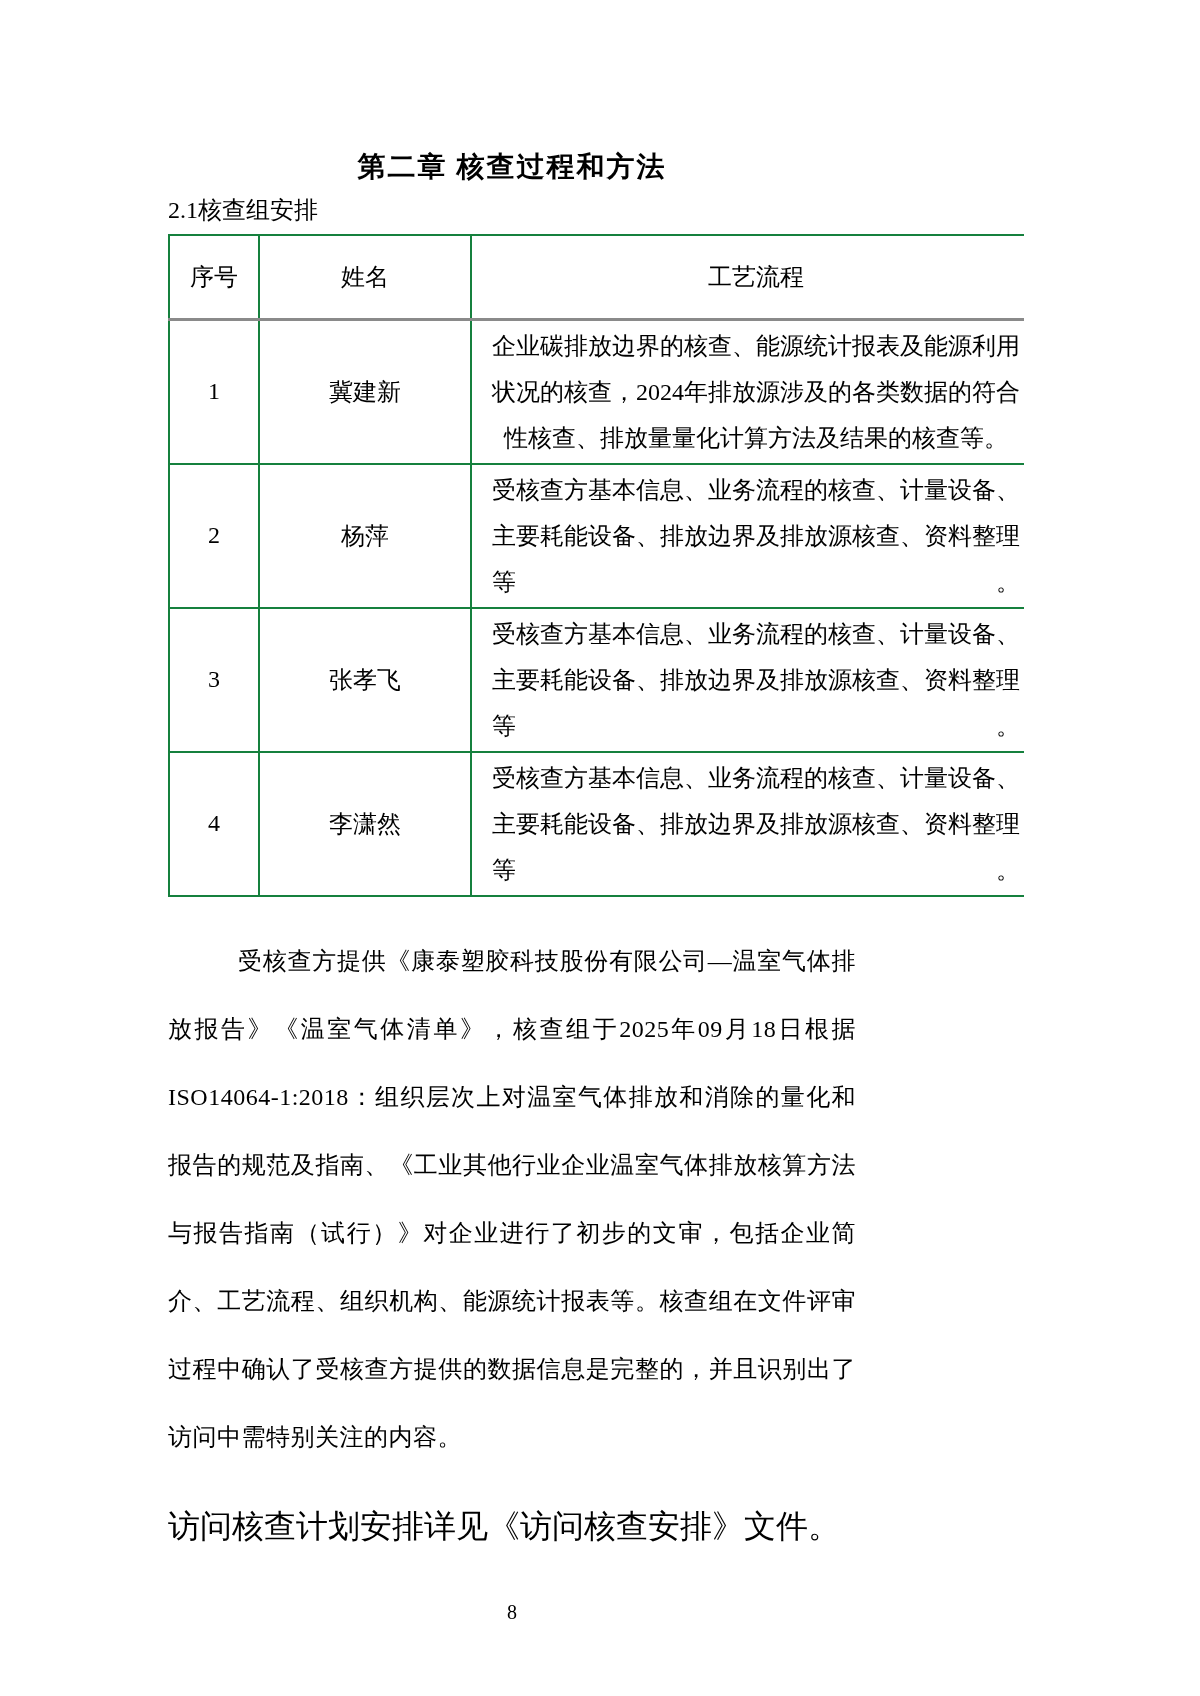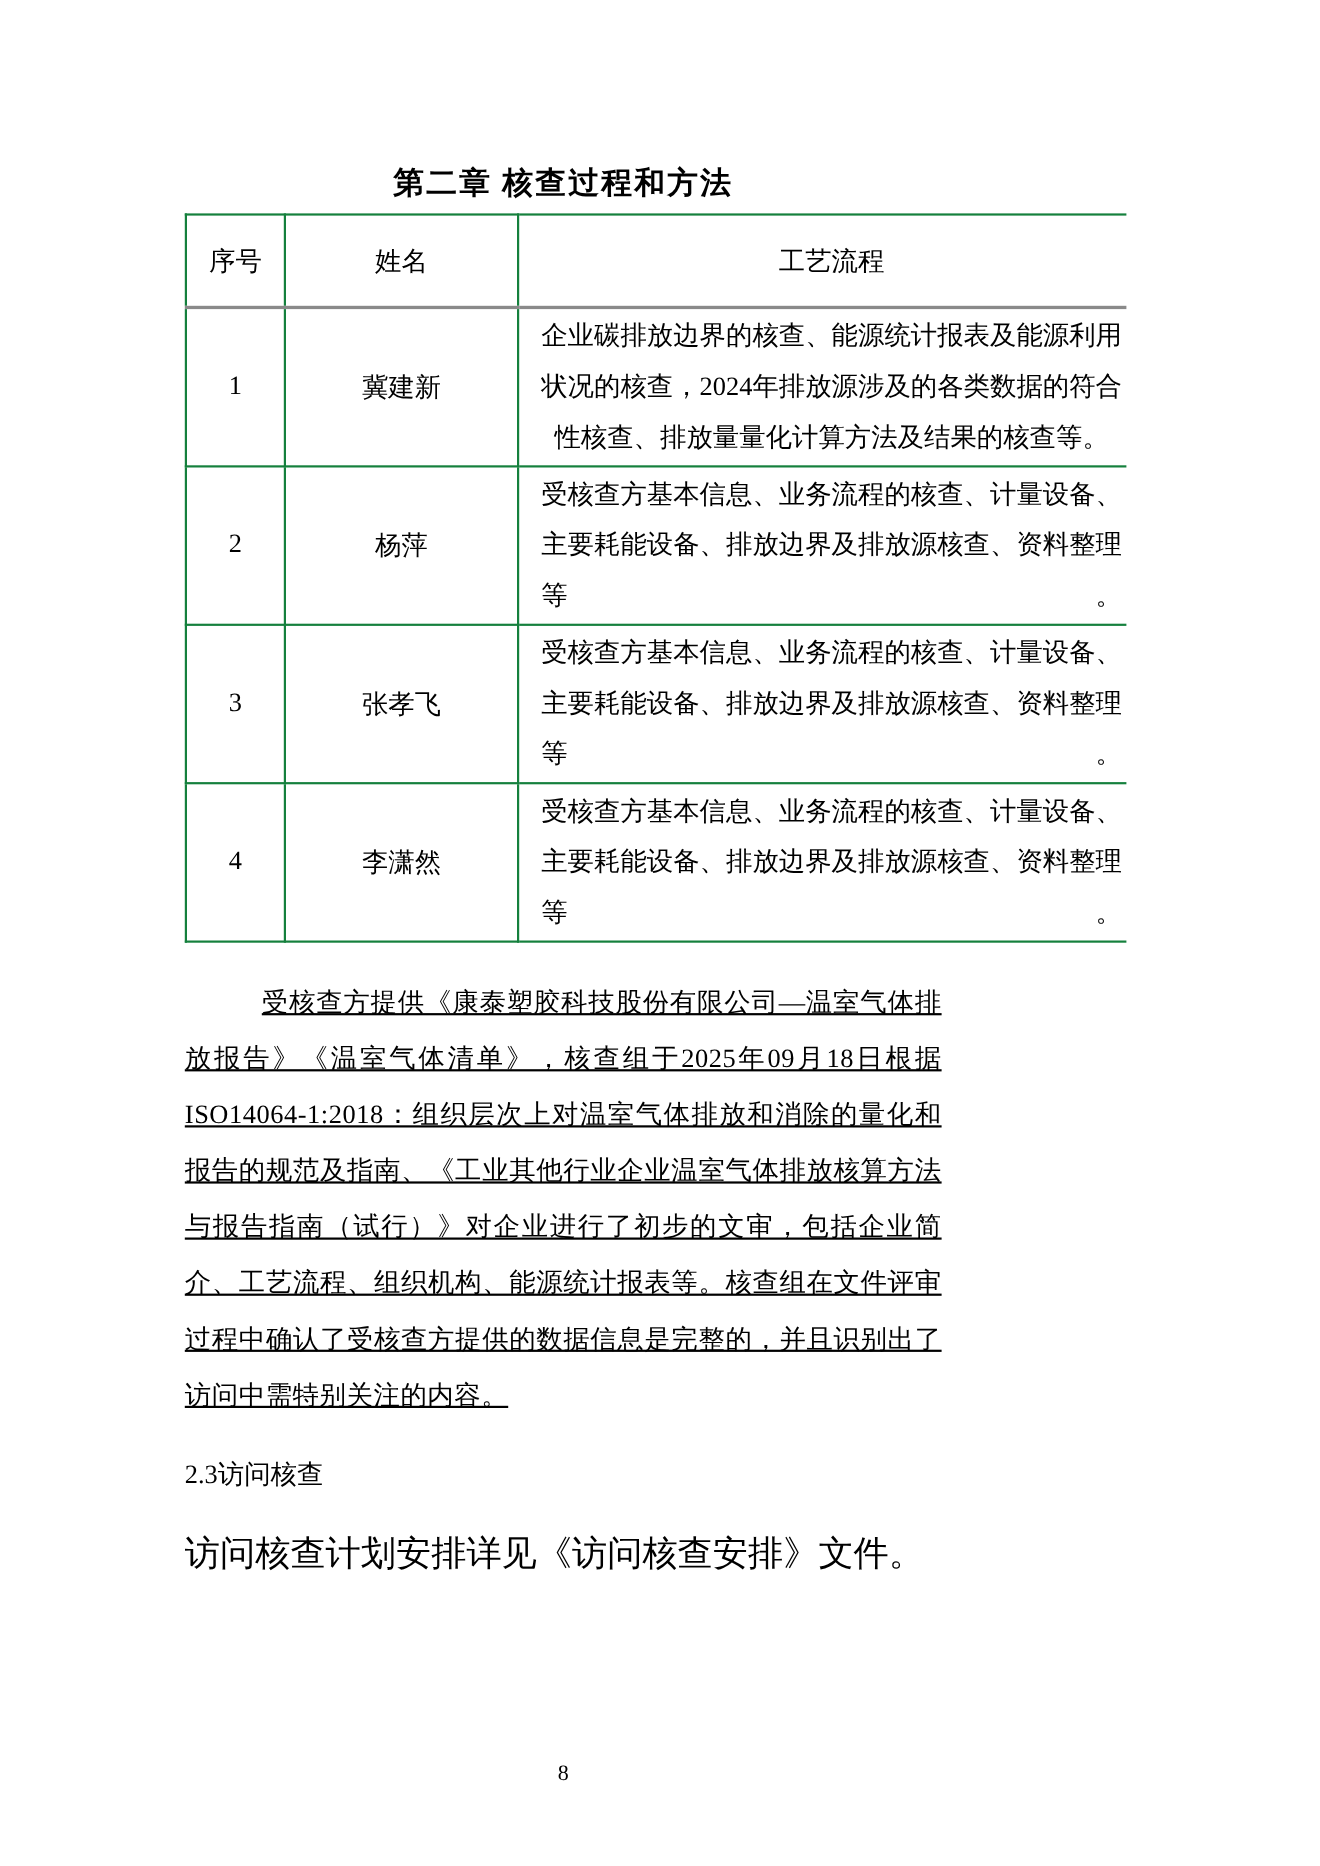--- a/index.html
+++ b/index.html
@@ -61,25 +61,24 @@
     line-height: 46px;
     padding: 2px 20px;
   }
   tr.team-row-1 td.duty-cell {
     text-align-last: center;
   }
 
   .body-paragraph {
     margin-top: 30px;
     font-size: 24px;
-    line-height: 51px;
+    line-height: 68px;
     text-align: justify;
     text-indent: 70px;
     letter-spacing: 0.5px;
-    text-decoration: underline;
   }
   .plain-paragraph {
     margin-top: 38px;
     font-size: 32px;
     line-height: 34px;
   }
   .page-number {
     position: absolute;
     bottom: 72px;
     left: 0;
@@ -88,20 +87,21 @@
     font-size: 20px;
   }
 </style>
 </head>
 <body>
 
 <div class="page">
 
   <h1 class="doc-title">第二章 核查过程和方法</h1>
 
+  <h2 class="section-heading heading-21">2.1核查组安排</h2>
 
   <table class="team-table">
     <colgroup>
       <col style="width:90px">
       <col style="width:212px">
       <col style="width:570px">
     </colgroup>
     <thead>
       <tr>
         <th>序号</th>
@@ -129,19 +129,18 @@
         <td class="no-cell">4</td>
         <td class="name-cell">李潇然</td>
         <td class="duty-cell">受核查方基本信息、业务流程的核查、计量设备、主要耗能设备、排放边界及排放源核查、资料整理等。</td>
       </tr>
     </tbody>
   </table>
 
 
   <p class="body-paragraph">受核查方提供《康泰塑胶科技股份有限公司—温室气体排放报告》《温室气体清单》，核查组于2025年09月18日根据ISO14064-1:2018：组织层次上对温室气体排放和消除的量化和报告的规范及指南、《工业其他行业企业温室气体排放核算方法与报告指南（试行）》对企业进行了初步的文审，包括企业简介、工艺流程、组织机构、能源统计报表等。核查组在文件评审过程中确认了受核查方提供的数据信息是完整的，并且识别出了访问中需特别关注的内容。</p>
 
-  <h2 class="section-heading heading-23">2.3访问核查</h2>
 
   <p class="plain-paragraph">访问核查计划安排详见《访问核查安排》文件。</p>
 
   <div class="page-number">8</div>
 
 </div>
 
 </body></html>

